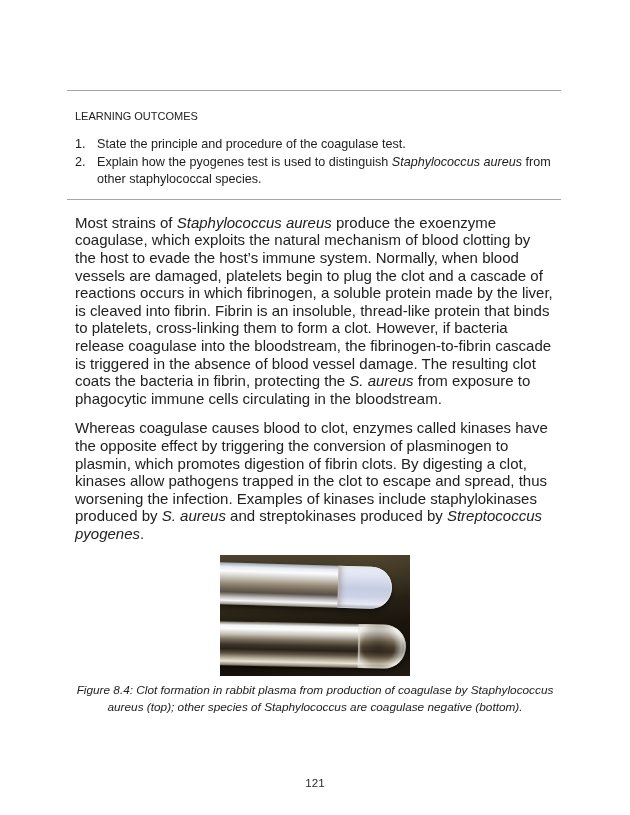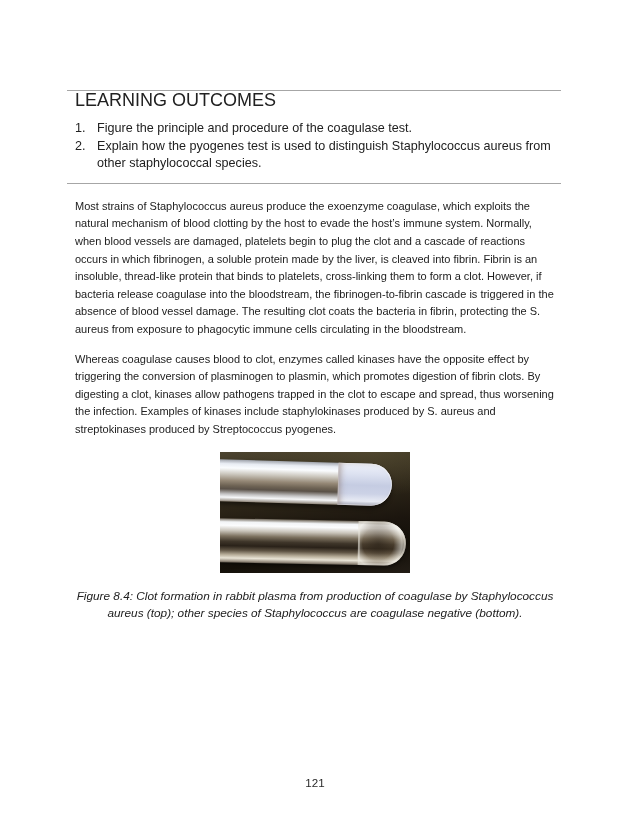--- a/index.html
+++ b/index.html
@@ -6,49 +6,49 @@
   body {
     width: 630px; height: 815px;
     background: #ffffff;
     position: relative;
     overflow: hidden;
     font-family: "Liberation Sans", sans-serif;
     color: #212121;
     -webkit-font-smoothing: antialiased;
   }
   .content { padding: 68px 75px 0 75px; }
-  .it { }
+  .it { font-style: italic; }
 
   .doc-title {
     font-size: 15.5px;
     font-weight: 400;
     margin: 0;
     letter-spacing: 0.1px;
   }
   .rule {
     height: 0;
     border-top: 1px solid #a6a6a6;
     margin-left: -8px; margin-right: -6px;
   }
   .rule-top  { margin-top: 22px; }
   .rule-body { margin-top: 10px; margin-bottom: 14px; }
 
   .lo-heading {
-    margin-top: 1px;
-    font-size: 18px;
+    margin-top: 17px;
+    font-size: 11px;
     line-height: 17px;
   }
   .lo-list { margin-top: 11px; }
   .lo-item { display: flex; font-size: 12.6px; line-height: 17.6px; }
   .lo-num  { flex: 0 0 22px; }
   .lo-text { flex: 1; }
 
   .body-para {
     margin: 0 0 12px 0;
-    font-size: 11px;
+    font-size: 15px;
     line-height: 17.6px;
   }
 
   .photo {
     position: relative;
     width: 190px; height: 121px;
     margin: 13px auto 0 auto;
     overflow: hidden;
     background:
       radial-gradient(ellipse 120% 60% at 80% 0%, rgba(92,82,54,0.55) 0%, rgba(92,82,54,0) 60%),
@@ -92,21 +92,21 @@
     position: absolute; right: 0; top: 0;
     height: 100%; width: 48px;
     border-radius: 0 22px 22px 0;
     background: radial-gradient(ellipse 62% 72% at 42% 50%,
       rgba(48,38,26,0.6) 0%, rgba(90,74,52,0.35) 52%,
       rgba(238,236,228,0.6) 80%, rgba(190,182,164,0.35) 100%);
     box-shadow: inset 0 0 0 2px rgba(240,238,230,0.4);
   }
 
   .caption {
-    margin: 15px auto 0 auto;
+    margin: 6px auto 0 auto;
     max-width: 486px;
     text-align: center;
     font-style: italic;
     font-size: 11.8px;
     line-height: 17px;
   }
 
   .page-number {
     position: absolute;
     left: 0; right: 0;
@@ -122,21 +122,21 @@
 <div class="content">
 
 
   <div class="rule rule-top"></div>
 
   <div class="lo-heading">LEARNING OUTCOMES</div>
 
   <div class="lo-list">
     <div class="lo-item">
       <span class="lo-num">1.</span>
-      <span class="lo-text"><span>Figure the principle and procedure of the coagulase test.</span></span>
+      <span class="lo-text"><span>State the principle and procedure of the coagulase test.</span></span>
     </div>
     <div class="lo-item">
       <span class="lo-num">2.</span>
       <span class="lo-text"><span>Explain how the pyogenes test is used to distinguish </span><span class="it">Staphylococcus aureus</span><span> from other staphylococcal species.</span></span>
     </div>
   </div>
 
   <div class="rule rule-body"></div>
 
   <p class="body-para"><span>Most strains of </span><span class="it">Staphylococcus aureus</span><span> produce the exoenzyme coagulase, which exploits the natural mechanism of blood clotting by the host to evade the host’s immune system. Normally, when blood vessels are damaged, platelets begin to plug the clot and a cascade of reactions occurs in which fibrinogen, a soluble protein made by the liver, is cleaved into fibrin. Fibrin is an insoluble, thread-like protein that binds to platelets, cross-linking them to form a clot. However, if bacteria release coagulase into the bloodstream, the fibrinogen-to-fibrin cascade is triggered in the absence of blood vessel damage. The resulting clot coats the bacteria in fibrin, protecting the </span><span class="it">S. aureus</span><span> from exposure to phagocytic immune cells circulating in the bloodstream.</span></p>

